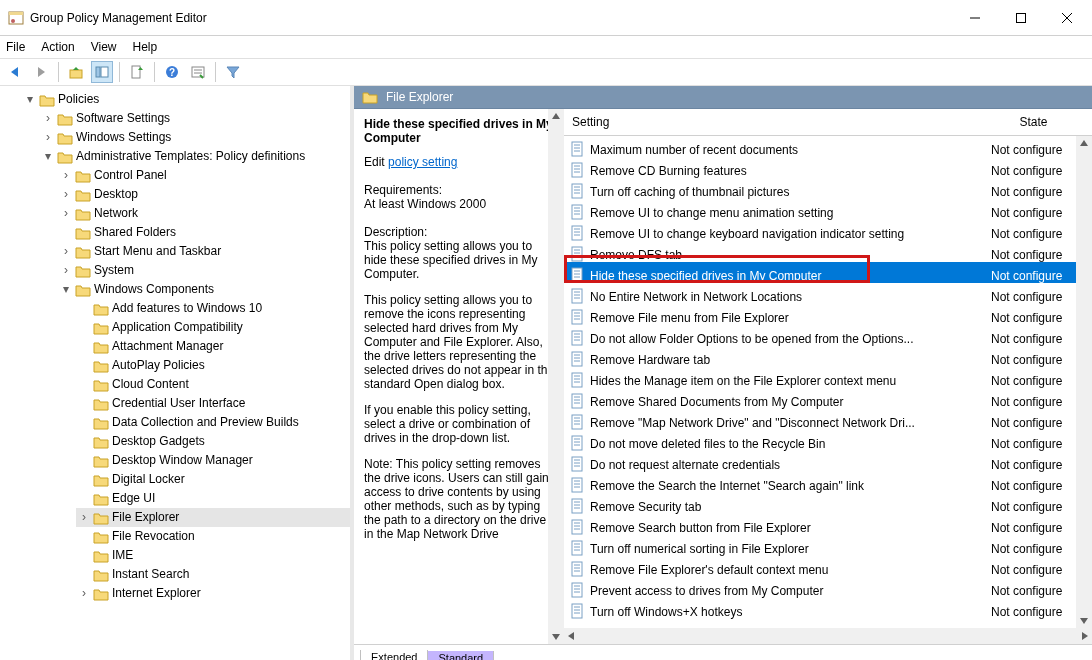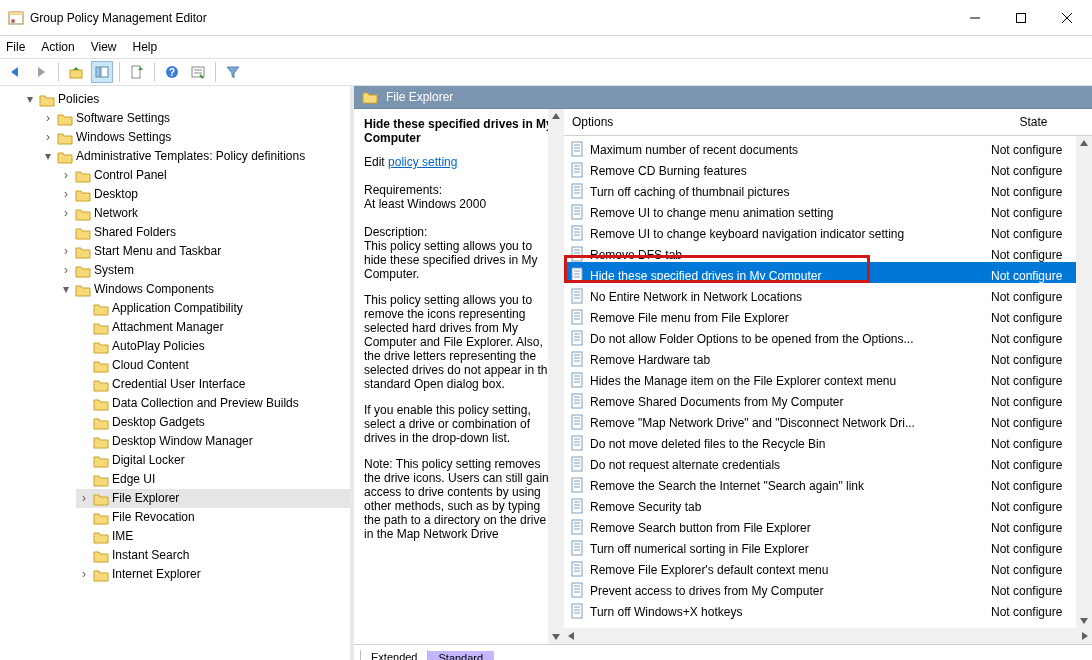--- a/index.html
+++ b/index.html
@@ -265,20 +265,29 @@
                       </svg>
                       <span>Windows Components</span>
                     </div>
                   <ul id="wc-list">
                       <li>
                         <div class="row">
                           <span class="expander"></span>
                           <svg class="folder-icon" viewBox="0 0 16 14">
                             <path d="M1 3 L6 3 L7 5 L15 5 L15 13 L1 13 Z" fill="#f7d97a" stroke="#c9a227"></path>
                           </svg>
+                          <span>Add features to Windows 10</span>
+                        </div>
+                      </li>
+                      <li>
+                        <div class="row">
+                          <span class="expander"></span>
+                          <svg class="folder-icon" viewBox="0 0 16 14">
+                            <path d="M1 3 L6 3 L7 5 L15 5 L15 13 L1 13 Z" fill="#f7d97a" stroke="#c9a227"></path>
+                          </svg>
                           <span>Application Compatibility</span>
                         </div>
                       </li>
                       <li>
                         <div class="row">
                           <span class="expander"></span>
                           <svg class="folder-icon" viewBox="0 0 16 14">
                             <path d="M1 3 L6 3 L7 5 L15 5 L15 13 L1 13 Z" fill="#f7d97a" stroke="#c9a227"></path>
                           </svg>
                           <span>Attachment Manager</span>
@@ -440,21 +449,21 @@
               <path d="M5 2 L9 8 L1 8 Z" fill="#606060"></path>
             </svg>
           <svg width="10" height="10">
               <path d="M1 2 L9 2 L5 8 Z" fill="#606060"></path>
             </svg>
         </div>
       </div>
 
       <div class="list-pane">
         <div class="list-header">
-          <div class="col col-setting">Options</div>
+          <div class="col col-setting">Setting</div>
           <div class="col col-state">State</div>
           <div style="width:16px;"></div>
         </div>
         <div class="list-body" style="position:relative;">
           <div id="list-rows" style="padding-right:16px;">
               <div class="list-row">
                 <svg class="ic" viewBox="0 0 16 16">
                   <rect x="2" y="1" width="10" height="14" fill="#fff" stroke="#7aa0c4"></rect>
                   <line x1="4" y1="4" x2="10" y2="4" stroke="#7aa0c4"></line>
                   <line x1="4" y1="7" x2="10" y2="7" stroke="#7aa0c4"></line>

